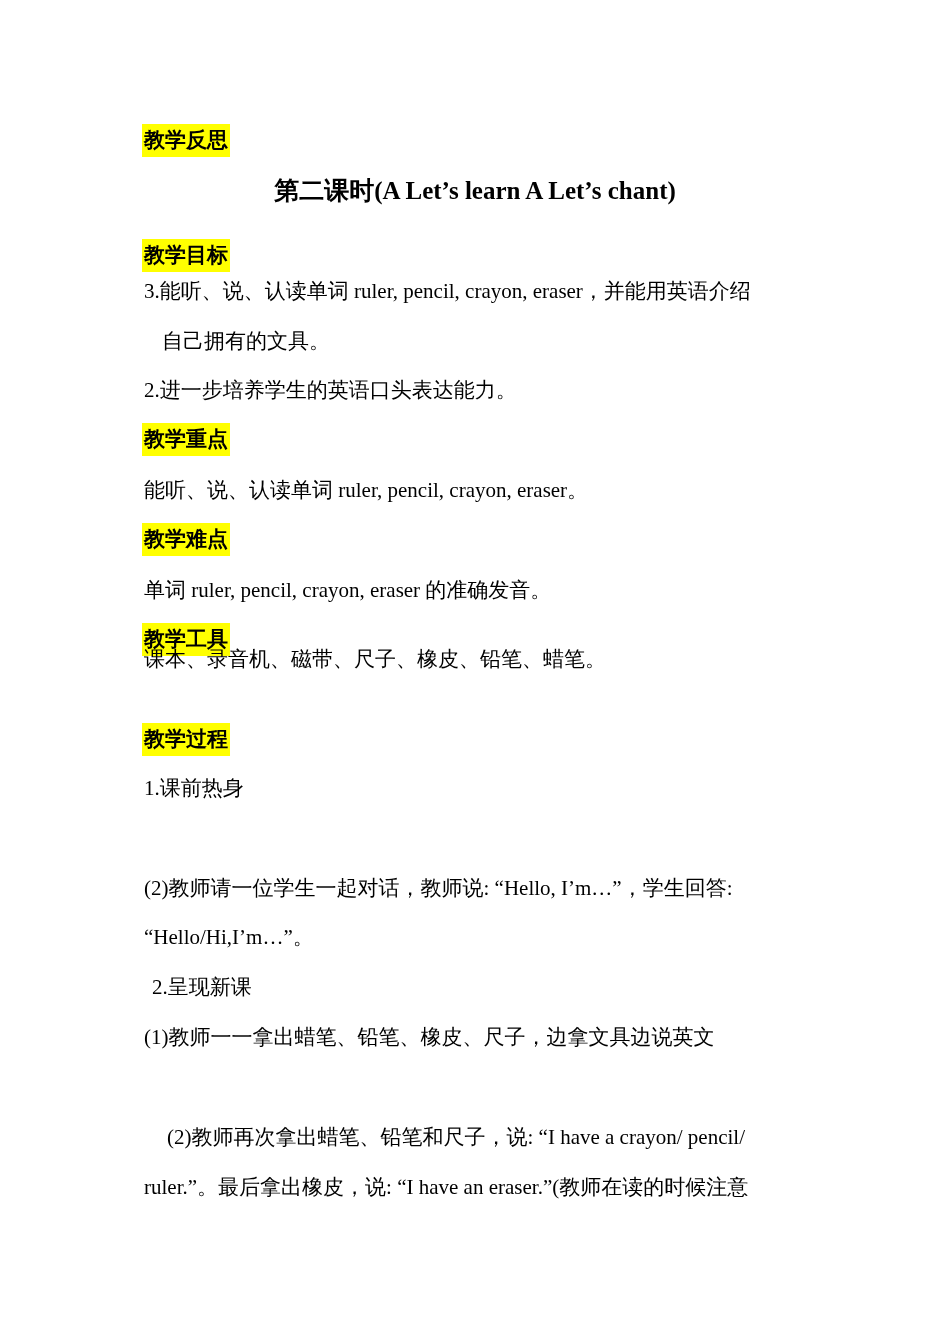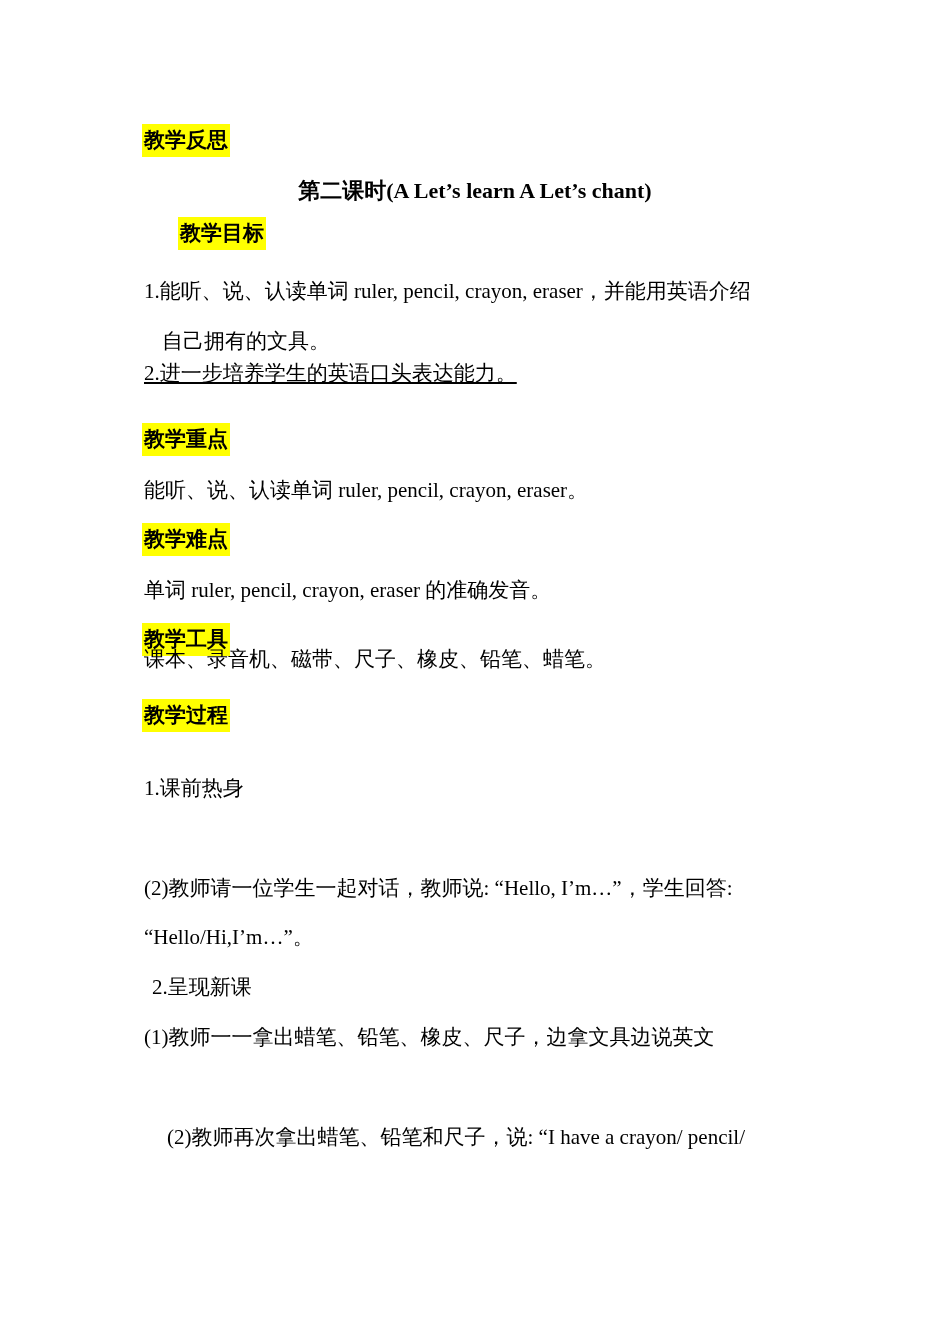--- a/index.html
+++ b/index.html
@@ -40,69 +40,70 @@
       margin-left: -2px;
       font-weight: bold;
       letter-spacing: 0px;
     }
     .title {
       position: absolute;
       left: 0;
       width: 950px;
       text-align: center;
       font-weight: bold;
-      font-size: 22px;
+      font-size: 25px;
       line-height: 30px;
       white-space: nowrap;
     }
     .indent {
       left: 162px;
     }
   </style>
 </head>
 <body>
 
 <div class="page">
 
   <div class="line heading" style="top:125px;">
     <span class="hl">教学反思</span>
   </div>
 
   <div class="title" style="top:176px;">第二课时(A Let’s learn  A Let’s chant)</div>
 
-  <div class="line heading" style="top:218px;margin-left:36px;">
+  <div class="line heading" style="top:240px;">
     <span class="hl">教学目标</span>
   </div>
 
-  <div class="line" style="top:276px;">1.能听、说、认读单词 ruler, pencil, crayon, eraser，并能用英语介绍</div>
+  <div class="line" style="top:276px;">3.能听、说、认读单词 ruler, pencil, crayon, eraser，并能用英语介绍</div>
   <div class="line indent" style="top:326px;">自己拥有的文具。</div>
-  <div class="line" style="top:358px;text-decoration:underline;">2.进一步培养学生的英语口头表达能力。</div>
+  <div class="line" style="top:375px;">2.进一步培养学生的英语口头表达能力。</div>
 
   <div class="line heading" style="top:424px;">
     <span class="hl">教学重点</span>
   </div>
 
   <div class="line" style="top:475px;">能听、说、认读单词 ruler, pencil, crayon, eraser。</div>
 
   <div class="line heading" style="top:524px;">
     <span class="hl">教学难点</span>
   </div>
 
   <div class="line" style="top:575px;">单词 ruler, pencil, crayon, eraser 的准确发音。</div>
 
   <div class="line heading" style="top:624px;">
     <span class="hl">教学工具</span>
   </div>
 
   <div class="line" style="top:644px;">课本、录音机、磁带、尺子、橡皮、铅笔、蜡笔。</div>
 
-  <div class="line heading" style="top:700px;">
+  <div class="line heading" style="top:724px;">
     <span class="hl">教学过程</span>
   </div>
 
   <div class="line" style="top:773px;">1.课前热身</div>
   <div class="line" style="top:873px;">(2)教师请一位学生一起对话，教师说: “Hello, I’m…”，学生回答:</div>
   <div class="line" style="top:922px;">“Hello/Hi,I’m…”。</div>
   <div class="line" style="top:972px;margin-left:8px;">2.呈现新课</div>
   <div class="line" style="top:1022px;">(1)教师一一拿出蜡笔、铅笔、橡皮、尺子，边拿文具边说英文</div>
   <div class="line" style="top:1122px;margin-left:23px;">(2)教师再次拿出蜡笔、铅笔和尺子，说: “I have a crayon/ pencil/</div>
+  <div class="line" style="top:1172px;">ruler.”。最后拿出橡皮，说: “I have an eraser.”(教师在读的时候注意</div>
 
 </div>
 
 </body></html>

